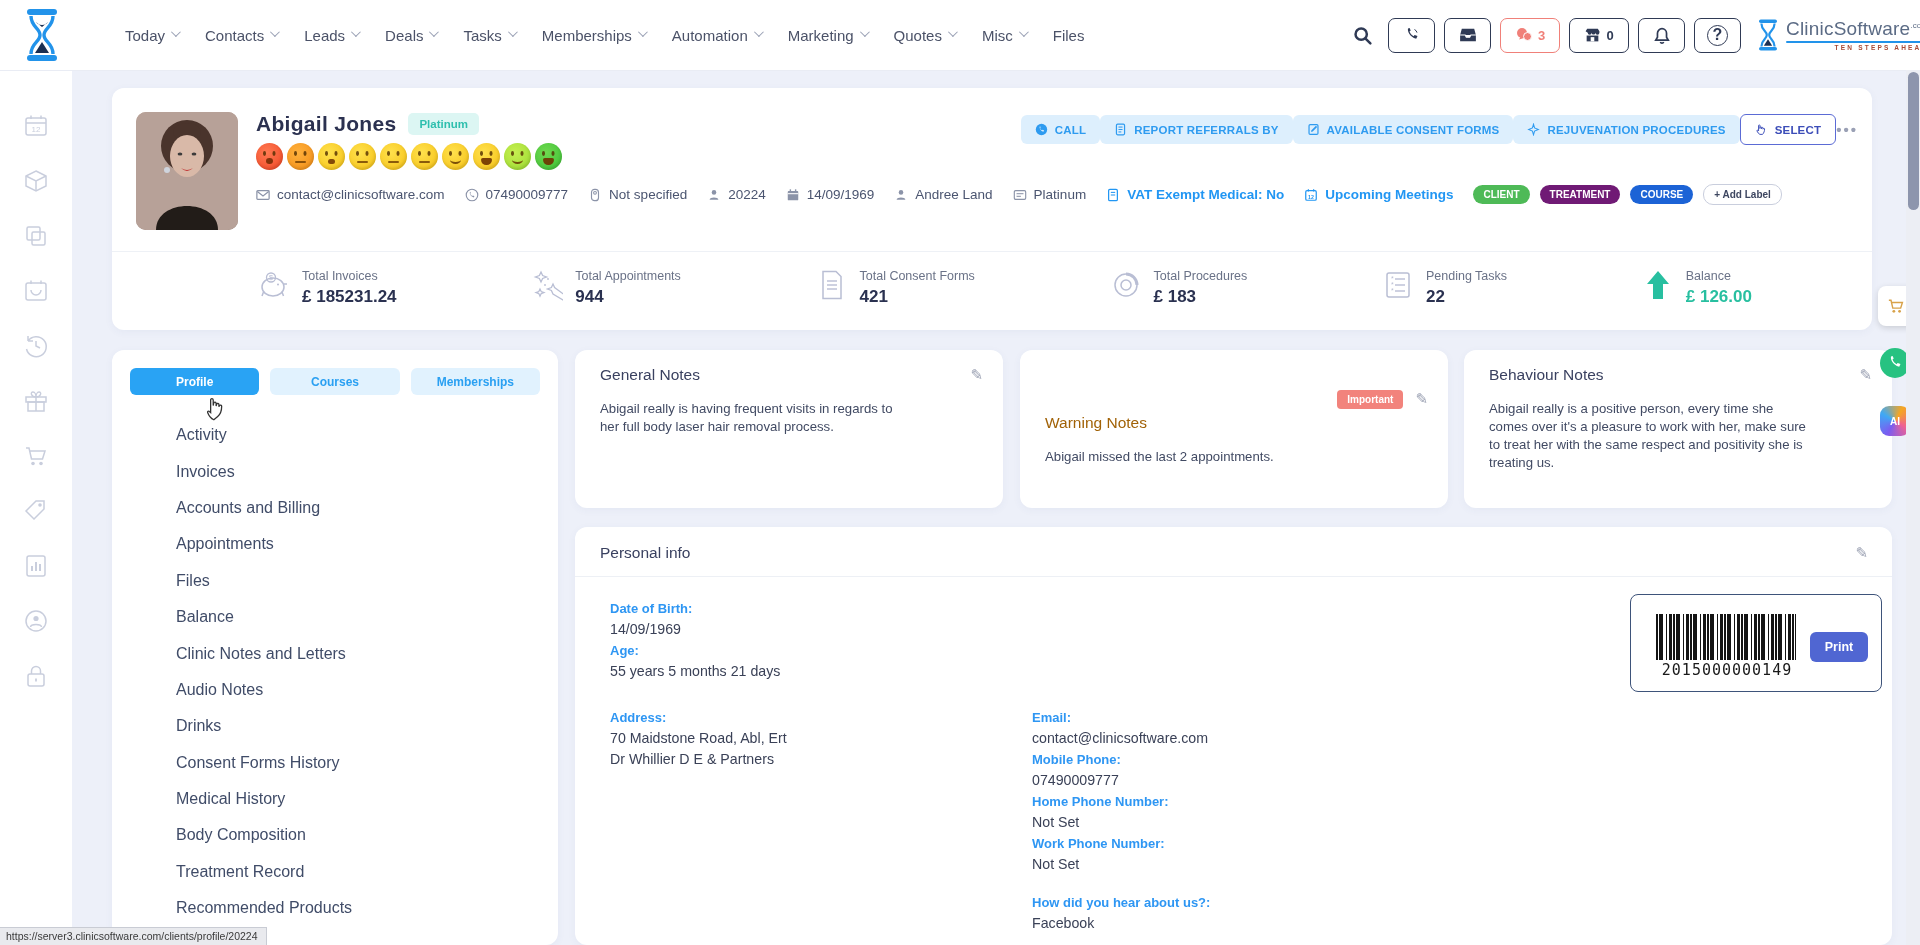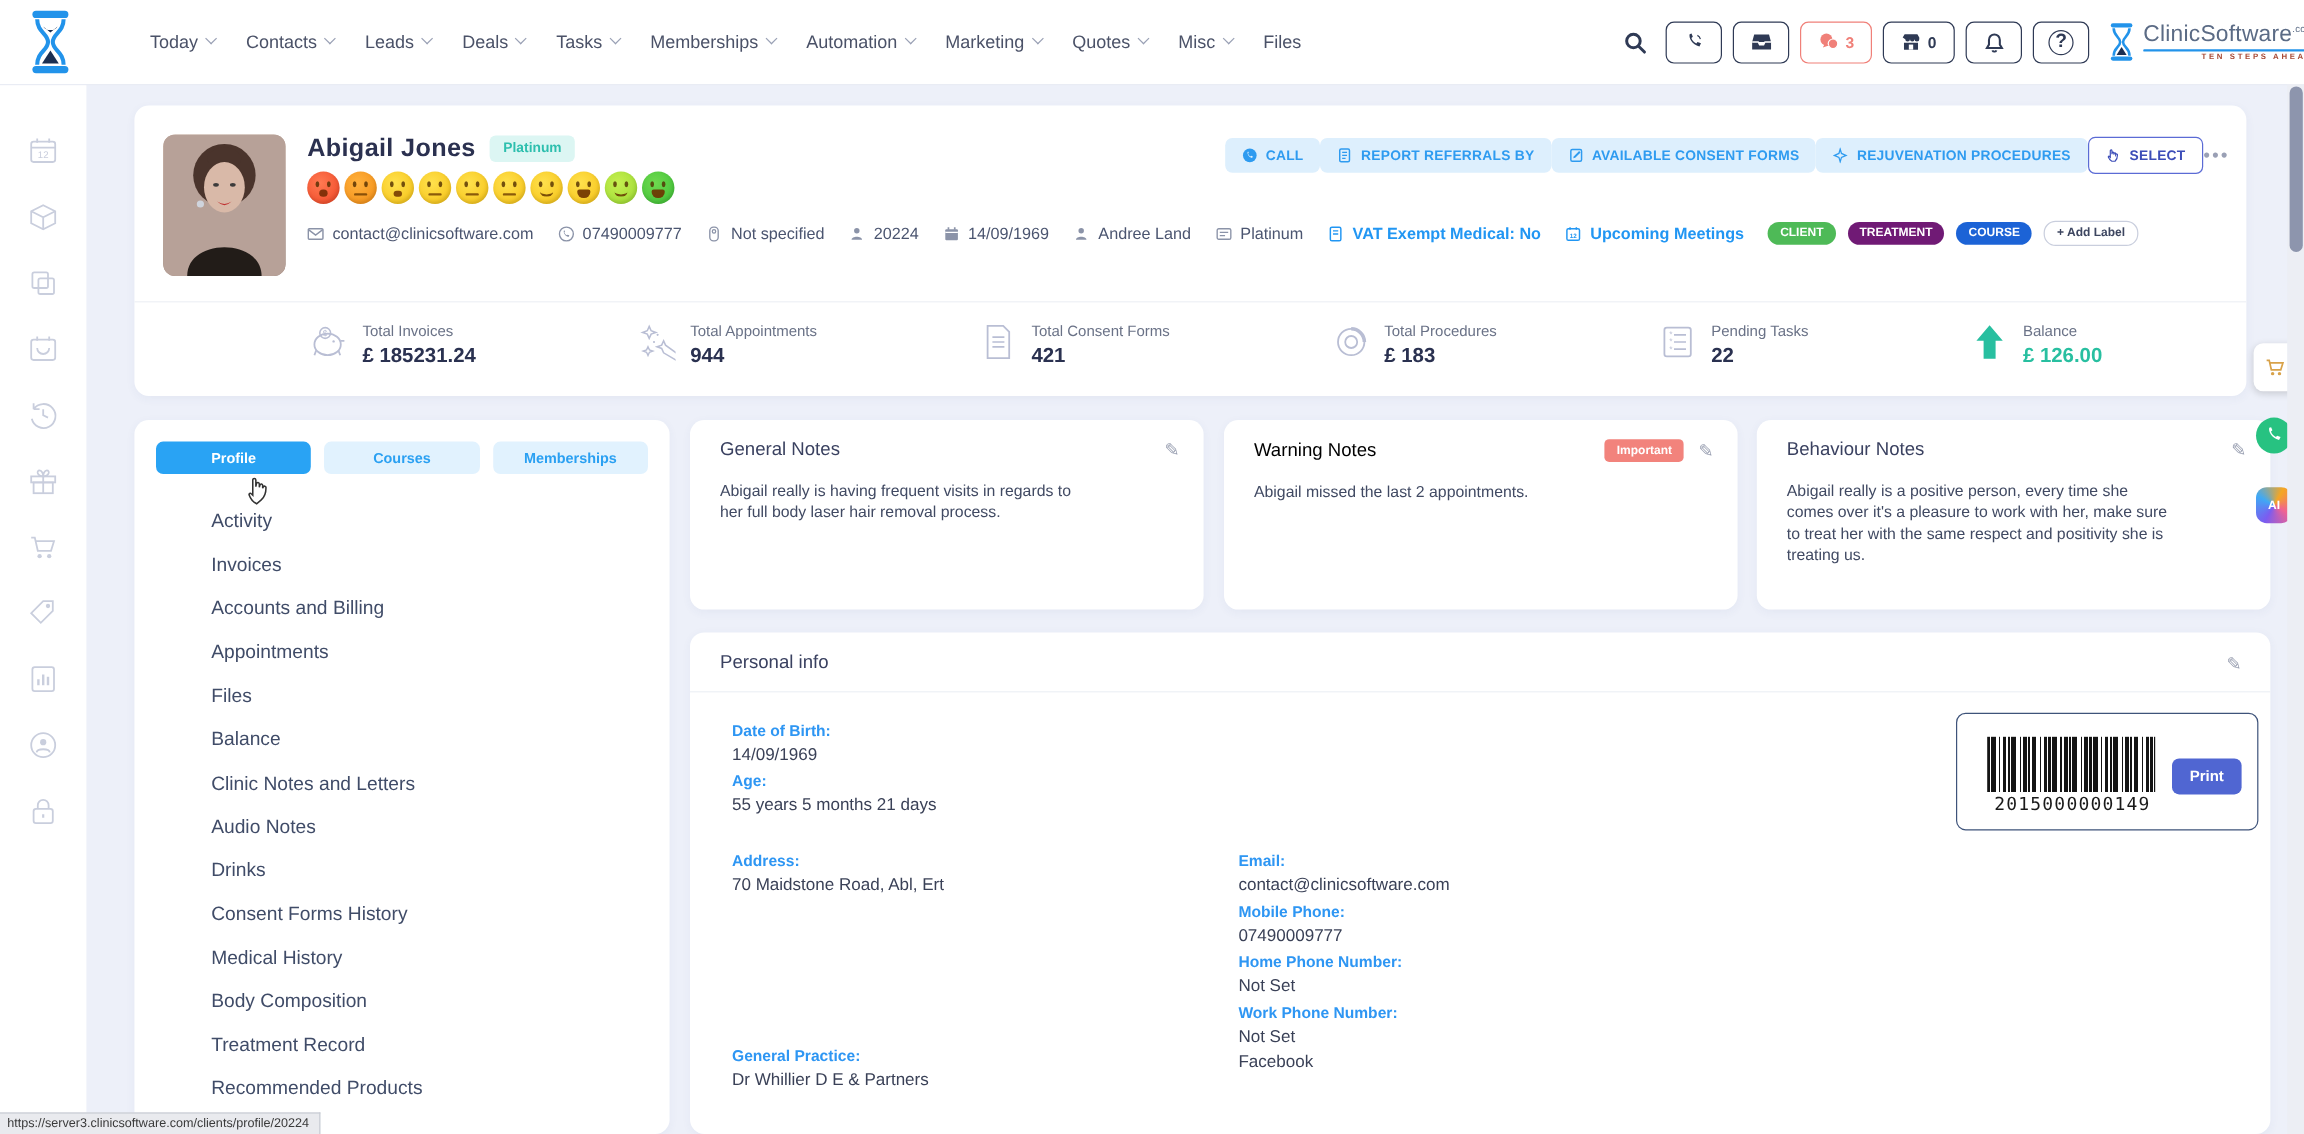--- a/index.html
+++ b/index.html
@@ -76,21 +76,21 @@
   .tabs { display:flex; gap:11px; padding:18px 18px 0 18px; }
   .tab { flex:1; height:27px; border-radius:6px; background:#e1f2fe; color:#2aa0f2; font-size:12px; font-weight:bold; display:flex; align-items:center; justify-content:center; cursor:pointer; }
   .tab.active { background:#29a3f4; color:#fff; }
   .menu { padding:22px 0 0 28px; }
   .menu-item { font-size:16px; color:#404c68; height:36.4px; display:flex; align-items:center; cursor:pointer;margin-left:36px; }
 
   
   .note-card { top:350px; width:428px; height:158px; }
   .note-head { display:flex; align-items:center; padding:16px 20px 0 25px; }
   .note-title { font-size:15.5px; color:#3a4160; }
-  .note-title.warn { color:#000000; }
+  .note-title.warn { color:#a16207;margin-top:48px; }
   .note-body { padding:16px 25px 0 25px; font-size:13.2px; color:#414a63; line-height:1.4; }
   .edit-ic { margin-left:auto; color:#9aa0b2; font-size:15px; cursor:pointer; }
   .imp-badge { margin-left:auto; background:#f2837c; color:#fff; font-size:10px; font-weight:bold; padding:4px 10px; border-radius:4px; }
   .imp-badge + .edit-ic { margin-left:12px; }
 
   
   .personal-card { left:575px; top:527px; width:1317px; height:418px; }
   .p-head { display:flex; align-items:center; padding:17px 24px 0 25px; }
   .p-title { font-size:15.5px; color:#3a4160; }
   .p-divider { margin-top:14px; height:1px; background:#edf0f5; }
@@ -578,33 +578,33 @@
   </div>
   <div class="p-divider"></div>
 
   <div class="fcol fcol-left">
     <div class="flabel">Date of Birth:</div>
     <div class="fvalue">14/09/1969</div>
     <div class="flabel">Age:</div>
     <div class="fvalue">55 years 5 months 21 days</div>
     <div class="flabel gap25">Address:</div>
     <div class="fvalue">70 Maidstone Road, Abl, Ert</div>
-    <div class="flabel gap141">General Practice:</div>
     <div class="fvalue">Dr Whillier D E &amp; Partners</div>
   </div>
 
   <div class="fcol fcol-right">
     <div class="flabel">Email:</div>
     <div class="fvalue">contact@clinicsoftware.com</div>
     <div class="flabel">Mobile Phone:</div>
     <div class="fvalue">07490009777</div>
     <div class="flabel">Home Phone Number:</div>
     <div class="fvalue">Not Set</div>
     <div class="flabel">Work Phone Number:</div>
     <div class="fvalue">Not Set</div>
+    <div class="flabel gap14">How did you hear about us?:</div>
     <div class="fvalue">Facebook</div>
   </div>
 
   <div class="barcode-box">
     <div class="barcode"></div>
     <div class="barcode-num">2015000000149</div>
     <div class="print-btn">Print</div>
   </div>
 </div>
 

